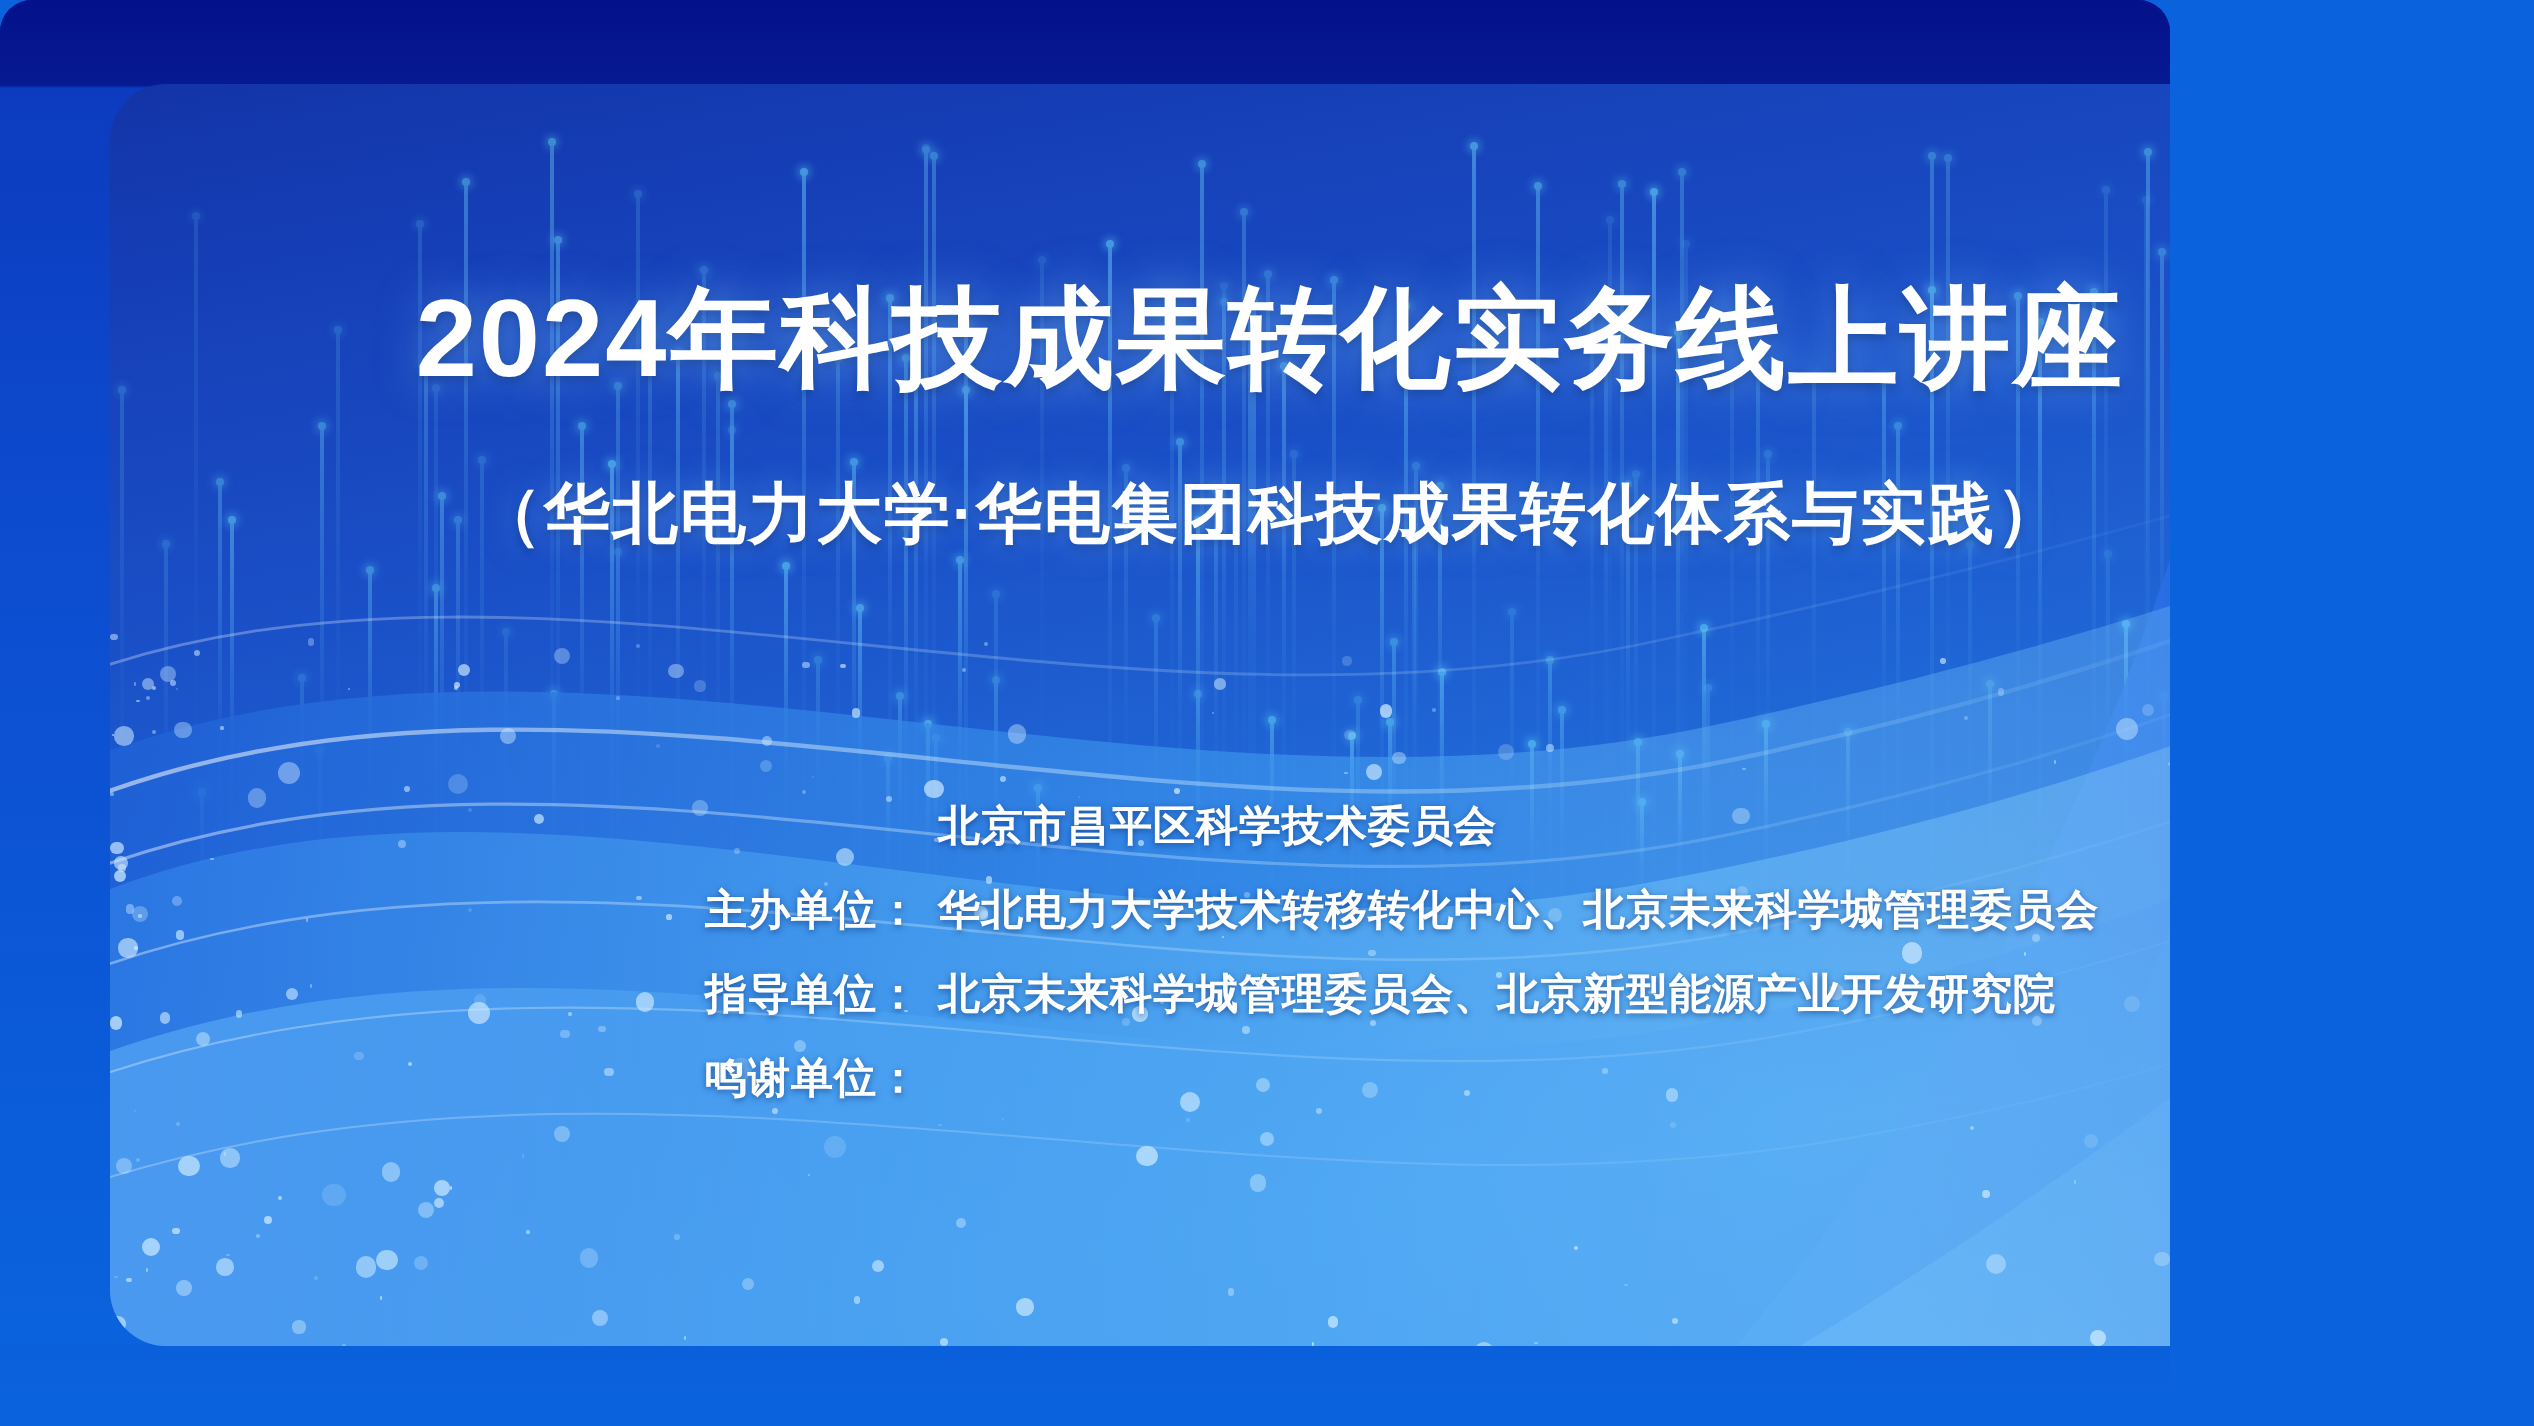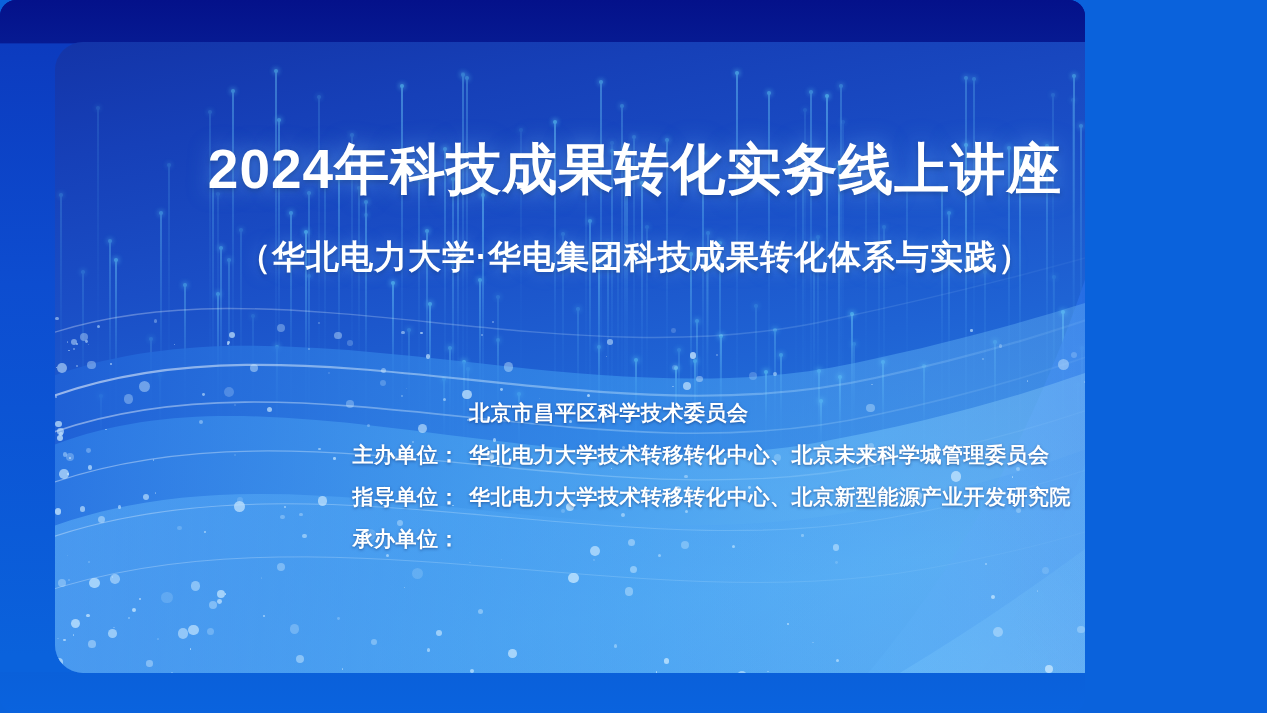--- a/index.html
+++ b/index.html
@@ -585,21 +585,21 @@
         <div class="info-row">
           <div class="info-label"></div>
           <div class="info-value">北京市昌平区科学技术委员会</div>
         </div>
         <div class="info-row">
           <div class="info-label">主办单位：</div>
           <div class="info-value">华北电力大学技术转移转化中心、北京未来科学城管理委员会</div>
         </div>
         <div class="info-row">
           <div class="info-label">指导单位：</div>
-          <div class="info-value">华北电力大学技术转移转化中心、北京新型能源产业开发研究院</div>
+          <div class="info-value">北京未来科学城管理委员会、北京新型能源产业开发研究院</div>
         </div>
         <div class="info-row">
-          <div class="info-label">承办单位：</div>
+          <div class="info-label">鸣谢单位：</div>
         </div>
       </div>
 
   </div>
 </div>
 
 </body></html>

